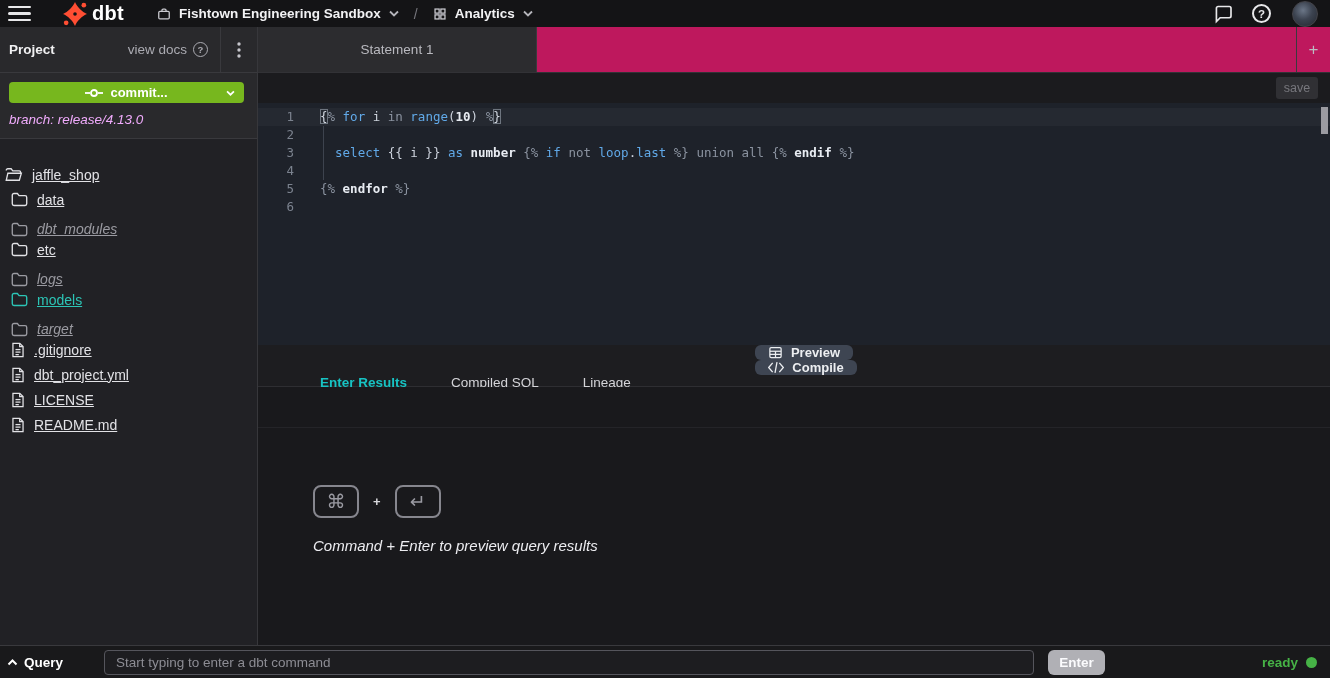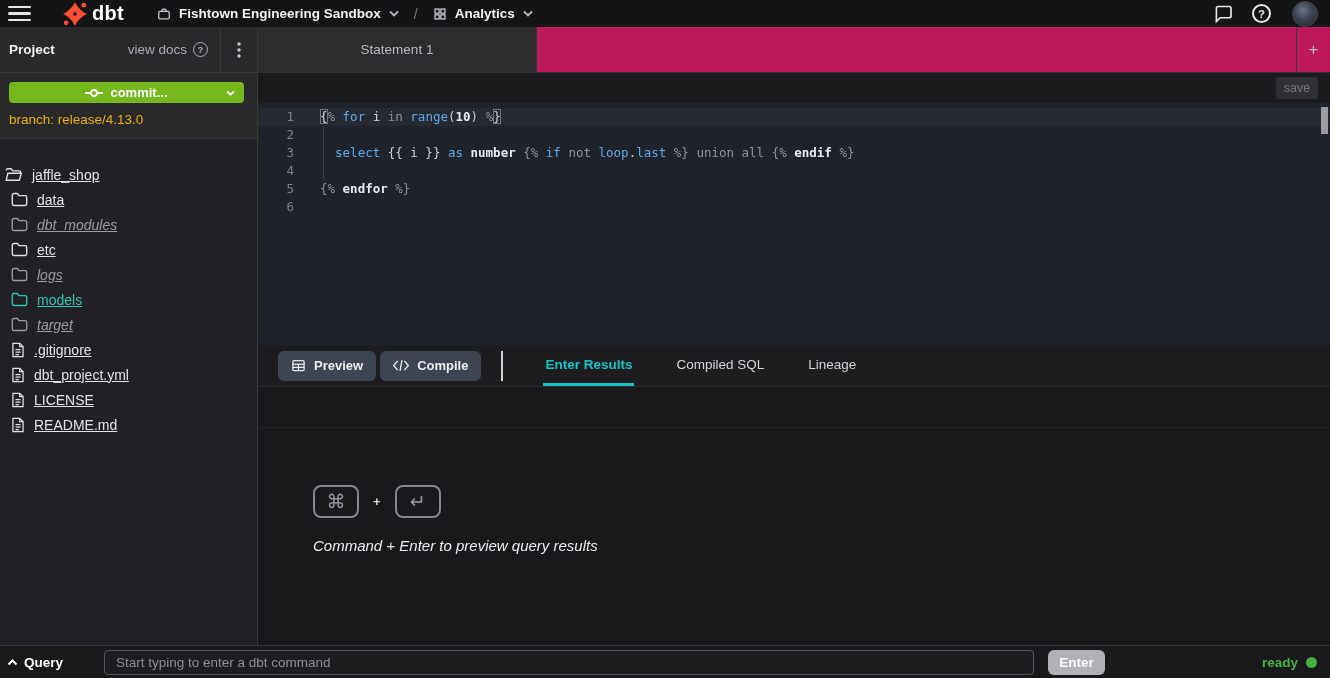--- a/index.html
+++ b/index.html
@@ -32,28 +32,28 @@
   .sb-title { margin-left:9px; font-weight:700; font-size:13.5px; color:#f0f0f2; }
   .view-docs { margin-left:auto; display:flex; align-items:center; gap:6px; color:#ababb2; font-size:13.5px; cursor:pointer; }
   .vd-help { width:15px; height:15px; border:1.6px solid #ababb2; border-radius:50%; color:#ababb2;
     font-size:9.5px; font-weight:700; display:flex; align-items:center; justify-content:center; }
   .sbh-divider { width:1px; height:46px; background:#39393d; margin-left:12px; }
   .kebab { width:36px; height:46px; color:#c6c6cc; }
   .commit-btn { position:relative; margin:9px 13px 0 9px; height:21px; background:#77b71e; border-radius:4px;
     display:flex; align-items:center; justify-content:center; gap:7px; color:#ffffff; font-weight:700;
     font-size:13px; cursor:pointer; }
   .commit-chevron { position:absolute; right:9px; top:8px; }
-  .branch-label { margin:9px 0 11px 9px; font-size:13.5px; color:#eab308; }
+  .branch-label { margin:9px 0 11px 9px; font-size:13.5px; color:#f0abfc;font-style:italic; }
 
   .sb-tree { flex:1; padding-top:10px; overflow:hidden; }
   .tree-row { height:25px; display:flex; align-items:center; gap:9px; padding-left:11px;
     font-size:14px; color:#e2e2e6; cursor:pointer;text-decoration:underline; }
   .tree-row.root { padding-left:5px; }
   .tree-row .t-icon { display:flex; align-items:center; }
-  .tree-row.italic { font-style:italic; color:#9b9ba2; }
+  .tree-row.italic { font-style:italic; color:#9b9ba2;align-items:flex-end; }
   .tree-row.active { color:#2cc5b6; }
 
   
   .content { flex:1; min-width:0; display:flex; flex-direction:column; }
   .tabbar { height:46px; background:#be185d; border-bottom:1px solid #323236; display:flex; }
   .tab { width:279px; background:#2c2c2f; border-right:1px solid #3a3a3e; display:flex;
     align-items:center; justify-content:center; color:#b9b9bf; font-size:13.5px; cursor:pointer; }
   .tab-fill { flex:1; }
   .tab-plus { width:34px; border-left:1px solid #3a3a3e; display:flex; align-items:center;
     justify-content:center; color:#bcbcc2; font-size:17px; font-weight:400; cursor:pointer; }
@@ -71,21 +71,21 @@
   .tok-kw { color:#61a9e8; }
   .tok-j  { color:#8b93a0; }
   .tok-op { color:#8b93a0; }
   .tok-tx { color:#ccd2dc; }
   .tok-nb { color:#e8ecf2; font-weight:700; }
   .tok-bm { color:#d4dae3; outline:1px solid #6e757f; outline-offset:-1px; }
   .indent-guide { position:absolute; left:65px; top:23px; height:54px; border-left:1px solid #3d434e; }
   .editor-scrollthumb { position:absolute; right:2px; top:4px; width:7px; height:27px; background:#9b9ba1; }
 
   .results-bar { height:42px; background:#1d1d20; border-bottom:1px solid #2e2e32;
-    display:flex; align-items:stretch; padding-left:20px; }
+    display:flex; align-items:stretch; padding-left:20px;flex-direction:column; }
   .rb-btn { align-self:center; height:30px; padding:0 13px; background:#3e4552; border-radius:6px;
     display:flex; align-items:center; gap:8px; color:#eceef1; font-weight:700; font-size:13px; cursor:pointer; }
   .rb-btn + .rb-btn { margin-left:4px; }
   .rb-divider { align-self:center; width:2px; height:30px; background:#cfcfd4; margin-left:20px; }
   .rtabs { display:flex; margin-left:40px; gap:40px; }
   .rtab { display:flex; align-items:center; font-size:13.5px; color:#d4d4d8;
     border-bottom:3px solid transparent; padding:0 2px; cursor:pointer; }
   .rtab.active { color:#17c3c3; font-weight:700; border-bottom-color:#17c3c3; }
 
   .results-area { flex:1; position:relative; background:#19191c; }

